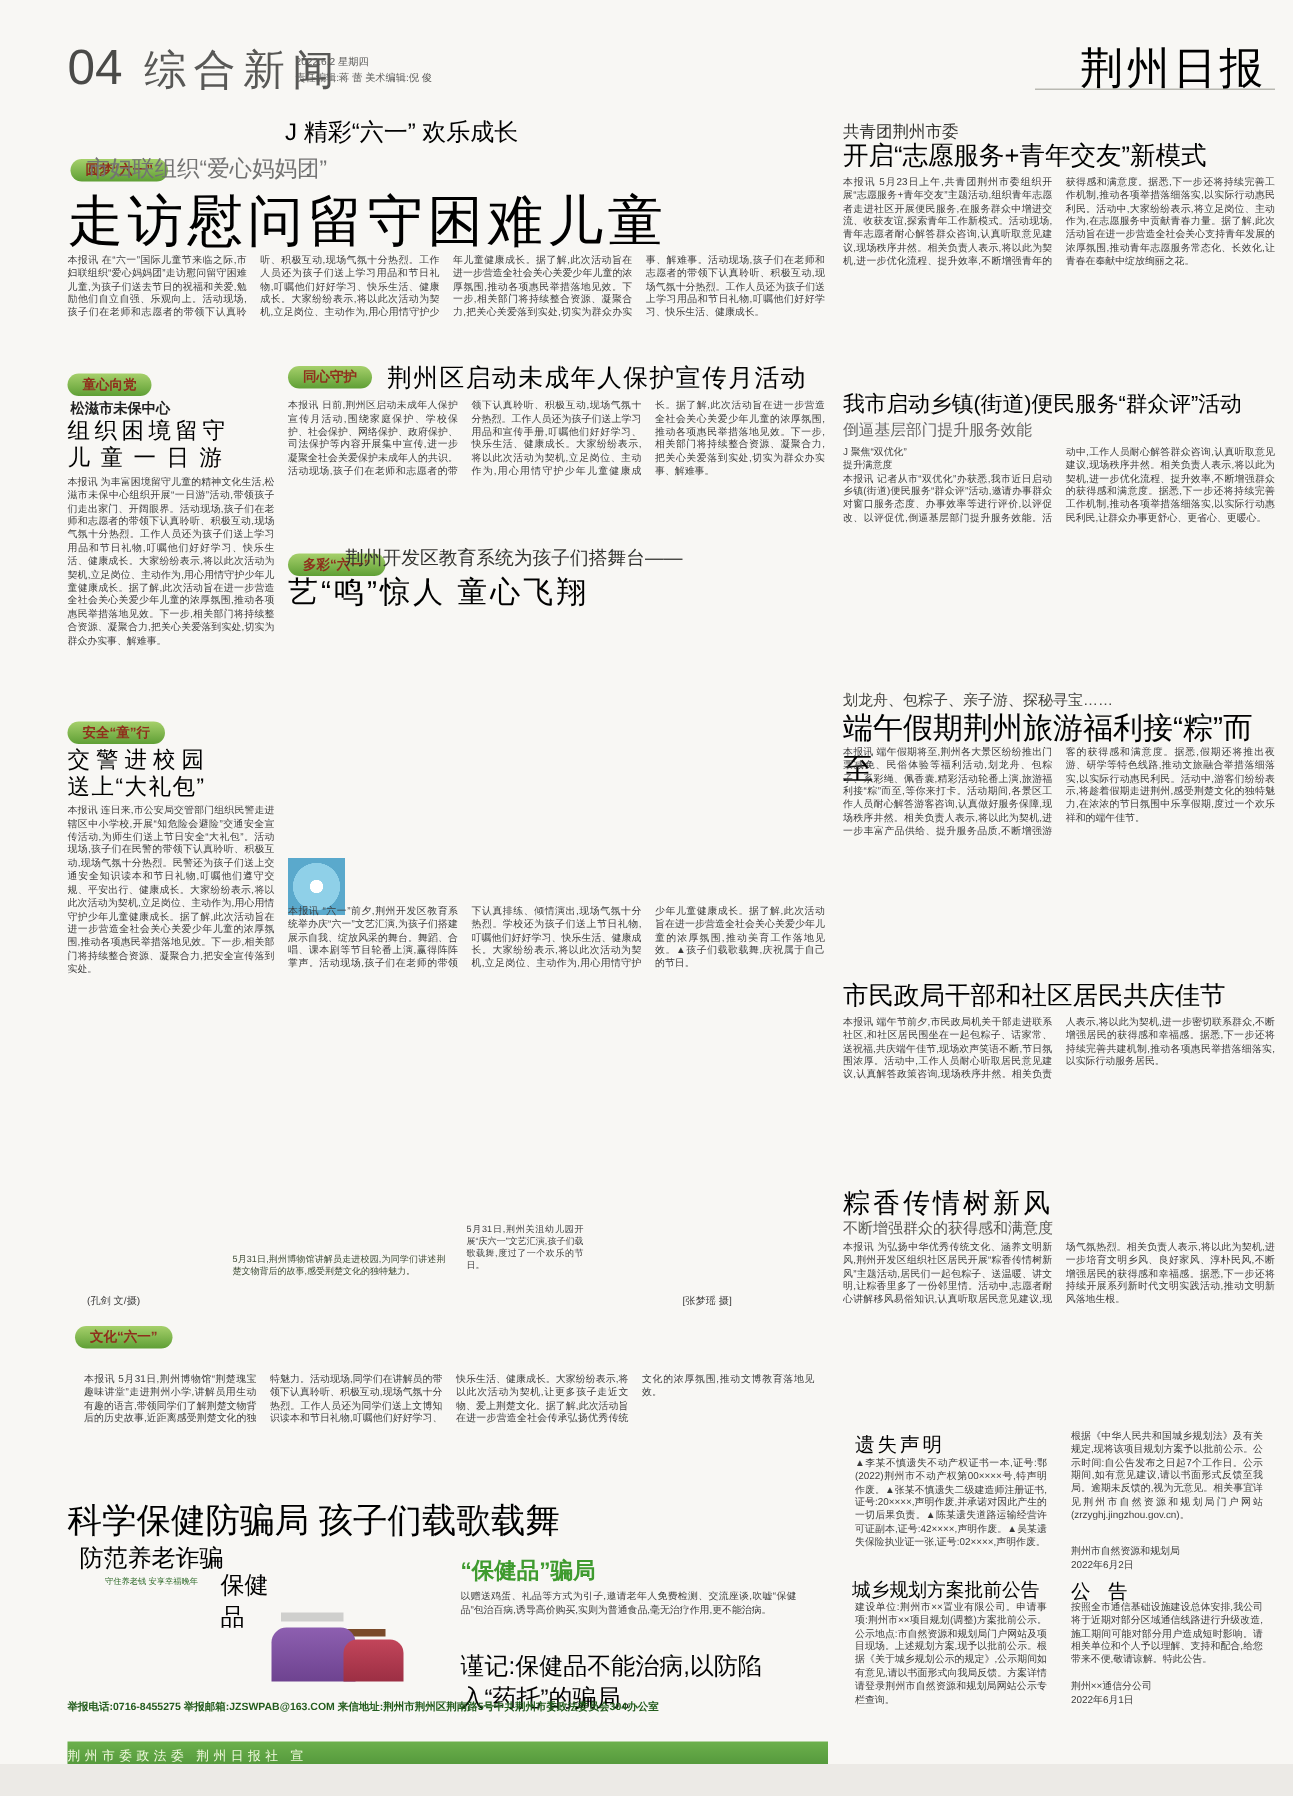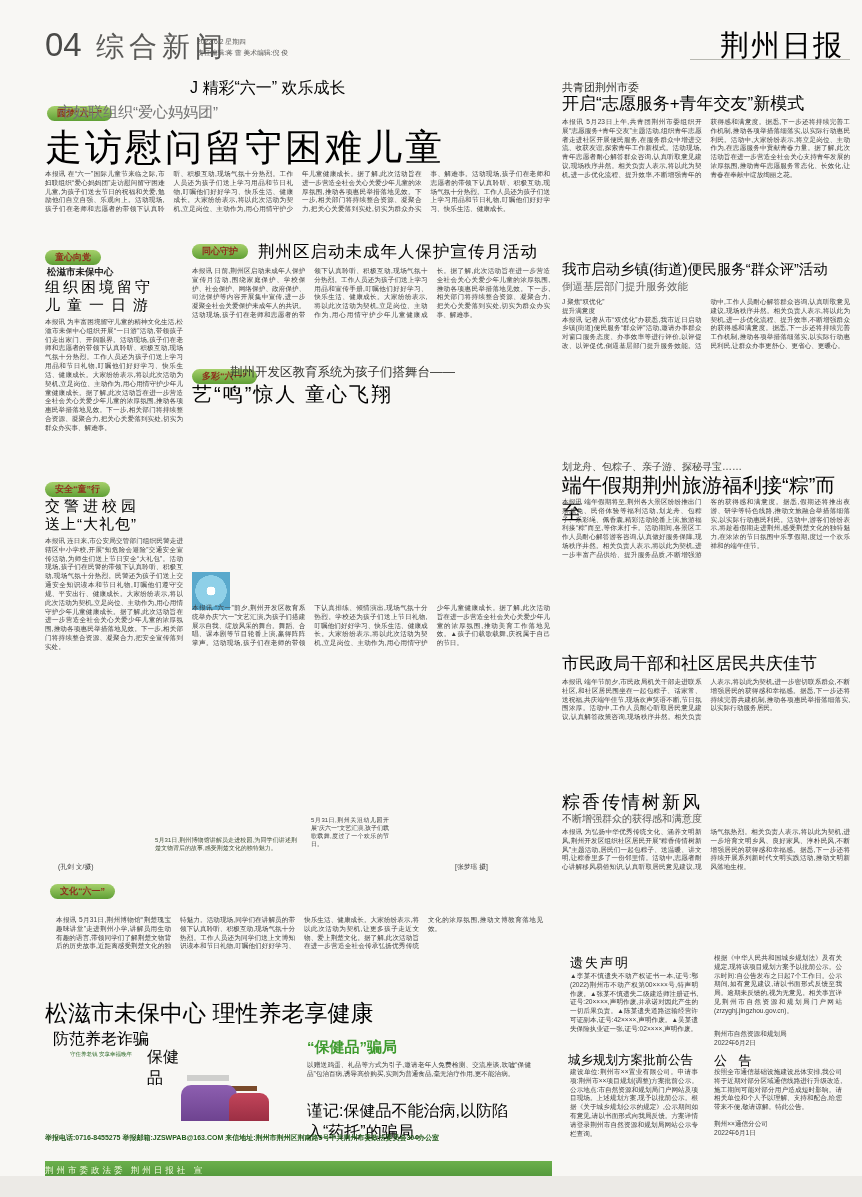--- a/index.html
+++ b/index.html
@@ -152,21 +152,21 @@
     <div class="kidw" style="left:82%;bottom:7%"></div>
     <div class="kidw" style="left:16%;bottom:3%"></div>
   </div>
   <div class="abs bubble" style="left:305px;top:812px;width:90px;height:52px;padding:4px 6px;font-size:6px;line-height:1.35;color:#3c3c3c;text-align:justify">5月31日,荆州关沮幼儿园开展“庆六一”文艺汇演,孩子们载歌载舞,度过了一个欢乐的节日。</div>
   <div class="abs" style="left:455px;top:862px;font-size:6.8px;color:#3c3c3c">[张梦瑶 摄]</div>
 
   <div class="abs pill" style="left:50px;top:884px">文化“六一”</div>
   <div class="abs body-text c4" style="left:56px;top:916px;width:487px;height:64px">本报讯 5月31日,荆州博物馆“荆楚瑰宝趣味讲堂”走进荆州小学,讲解员用生动有趣的语言,带领同学们了解荆楚文物背后的历史故事,近距离感受荆楚文化的独特魅力。活动现场,同学们在讲解员的带领下认真聆听、积极互动,现场气氛十分热烈。工作人员还为同学们送上文博知识读本和节日礼物,叮嘱他们好好学习、快乐生活、健康成长。大家纷纷表示,将以此次活动为契机,让更多孩子走近文物、爱上荆楚文化。据了解,此次活动旨在进一步营造全社会传承弘扬优秀传统文化的浓厚氛围,推动文博教育落地见效。</div>
 
   <div class="abs adbox" style="left:45px;top:993px;width:507px;height:172px">
-    <div class="center ad-headline" style="margin-top:5px;font-size:23px">松滋市未保中心 理性养老享健康</div>
+    <div class="center ad-headline" style="margin-top:5px;font-size:23px">科学保健防骗局 孩子们载歌载舞</div>
     <div class="abs" style="left:8px;top:36px">
       <span class="ad-badge">防范养老诈骗</span>
       <div style="font-size:5.5px;color:#2f6b2a;margin-top:1px;text-align:center">守住养老钱 安享幸福晚年</div>
     </div>
     <div class="abs qr" style="left:12px;top:62px;width:46px;height:46px"></div>
     <div class="abs coin" style="left:102px;top:54px;width:37px;height:37px">保健品</div>
     <div class="abs head-sh" style="left:142px;top:46px;width:42px;height:42px;box-shadow:0 -6px 0 0 #cfcfcd inset"></div>
     <div class="abs head-sh" style="left:180px;top:66px;width:32px;height:32px;box-shadow:0 -5px 0 0 #7a4a2a inset"></div>
     <div class="abs" style="left:136px;top:92px;width:56px;height:36px;background:linear-gradient(180deg,#8d5fb0,#6e4390);border-radius:10px 10px 0 0"></div>
     <div class="abs" style="left:184px;top:100px;width:40px;height:28px;background:linear-gradient(180deg,#c2455a,#9c2f44);border-radius:9px 9px 0 0"></div>

